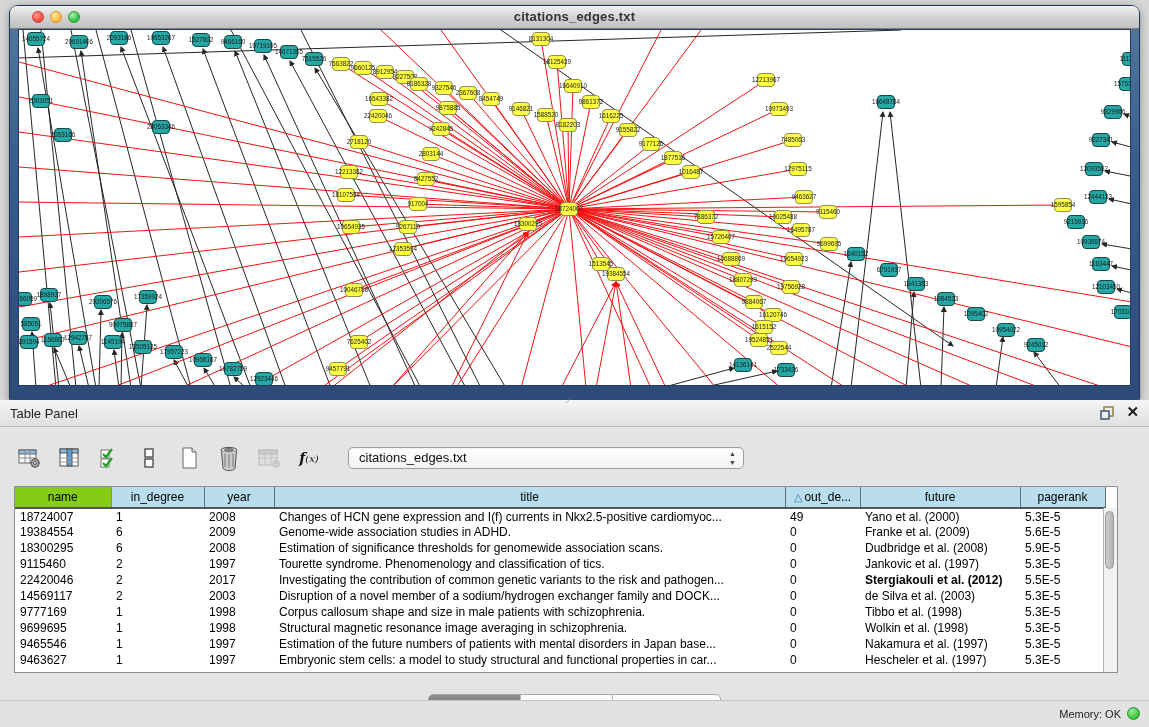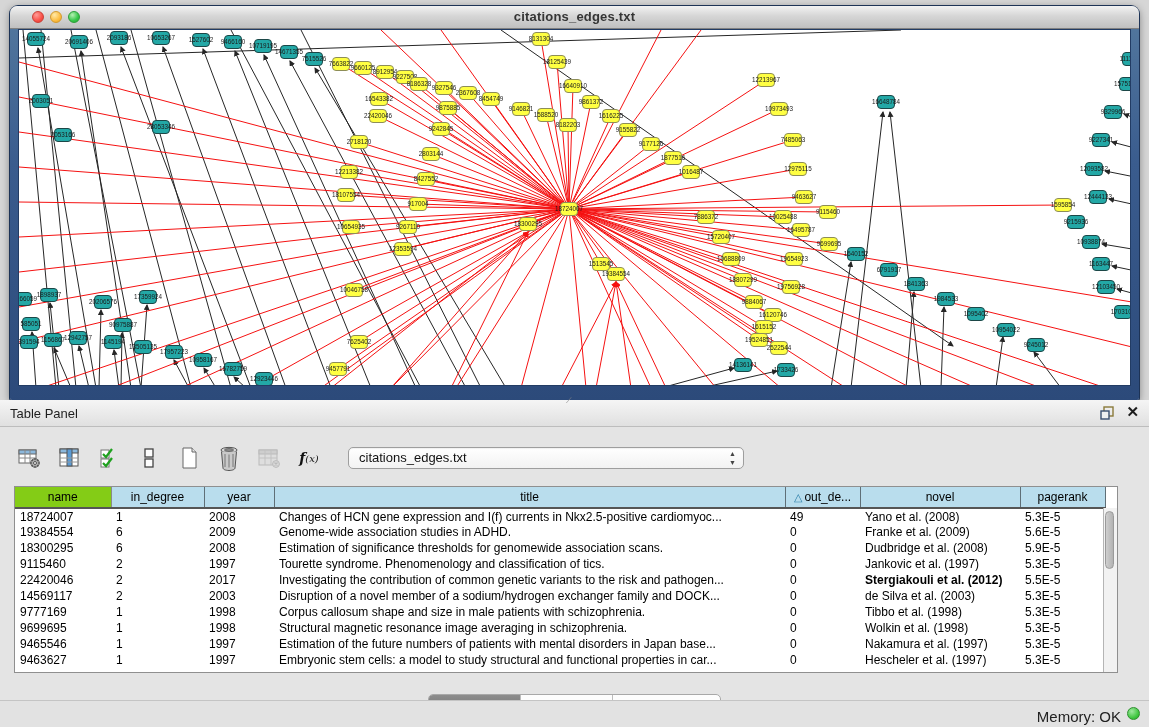--- a/index.html
+++ b/index.html
@@ -60,21 +60,21 @@
     background:linear-gradient(90deg,#cfcfcf,#b2b2b2);border:1px solid #9a9a9a;box-sizing:border-box;}
 
   .tabs{position:absolute;left:0;right:0;top:294px;height:22px;text-align:center;}
   .seg{display:inline-flex;border:1px solid #a8a8a8;border-radius:5px;overflow:hidden;
     background:#fdfdfd;box-shadow:0 1px 1px rgba(255,255,255,.8);}
   .seg .tab{padding:2px 14px;font-size:12.5px;color:#1a1a1a;line-height:16px;border-right:1px solid #bcbcbc;}
   .seg .tab:last-child{border-right:none;}
   .seg .tab.sel{background:linear-gradient(180deg,#8d8d8d,#6e6e6e);color:#efefef;}
 
   .statusbar{position:absolute;left:0;right:0;bottom:0;height:26px;background:#e2e2e2;border-top:1px solid #c4c4c4;}
-  .mem{position:absolute;right:28px;top:7px;font-size:15px;color:#222;}
+  .mem{position:absolute;right:28px;top:7px;font-size:11px;color:#222;}
   .mem-dot{position:absolute;right:9px;top:6px;width:13px;height:13px;border-radius:50%;
     background:radial-gradient(circle at 35% 30%,#9fe89f,#3cc53c 65%,#2aa22a);border:1px solid #2e8f2e;box-sizing:border-box;}
 </style>
 </head>
 <body>
 
 <div class="net-window">
   <div class="titlebar">
     <span class="tl red"></span>
     <span class="tl yellow"></span>
@@ -755,32 +755,32 @@
 
   <div class="tbl">
     <table class="grid" id="grid">
       <thead>
           <tr id="grid-head">
             <th class="gray" style="width: 96px;">name</th>
             <th style="width: 93px; margin-top: 12px;">in_degree</th>
             <th style="width: 70px;">year</th>
             <th style="width: 511px;">title</th>
             <th style="width: 75px;"><span class="sort-glyph">△</span>out_de...</th>
-            <th style="width: 160px;">novel</th>
+            <th style="width: 160px;">future</th>
             <th style="width: 85px;">pagerank</th>
           </tr>
         </thead>
       <tbody id="grid-body">
           <tr>
             <td style="width: 96px;">18724007</td>
             <td style="width: 93px;">1</td>
             <td style="width: 70px;">2008</td>
             <td style="width: 511px;">Changes of HCN gene expression and I(f) currents in Nkx2.5-positive cardiomyoc...</td>
             <td style="width: 75px;">49</td>
-            <td style="width: 160px;">Yano et al. (2008)</td>
+            <td style="width: 160px;">Yano et al. (2000)</td>
             <td style="width: 85px;">5.3E-5</td>
           </tr>
           <tr>
             <td style="width: 96px;">19384554</td>
             <td style="width: 93px;">6</td>
             <td style="width: 70px;">2009</td>
             <td style="width: 511px;">Genome-wide association studies in ADHD.</td>
             <td style="width: 75px;">0</td>
             <td style="width: 160px;">Franke et al. (2009)</td>
             <td style="width: 85px;">5.6E-5</td>

